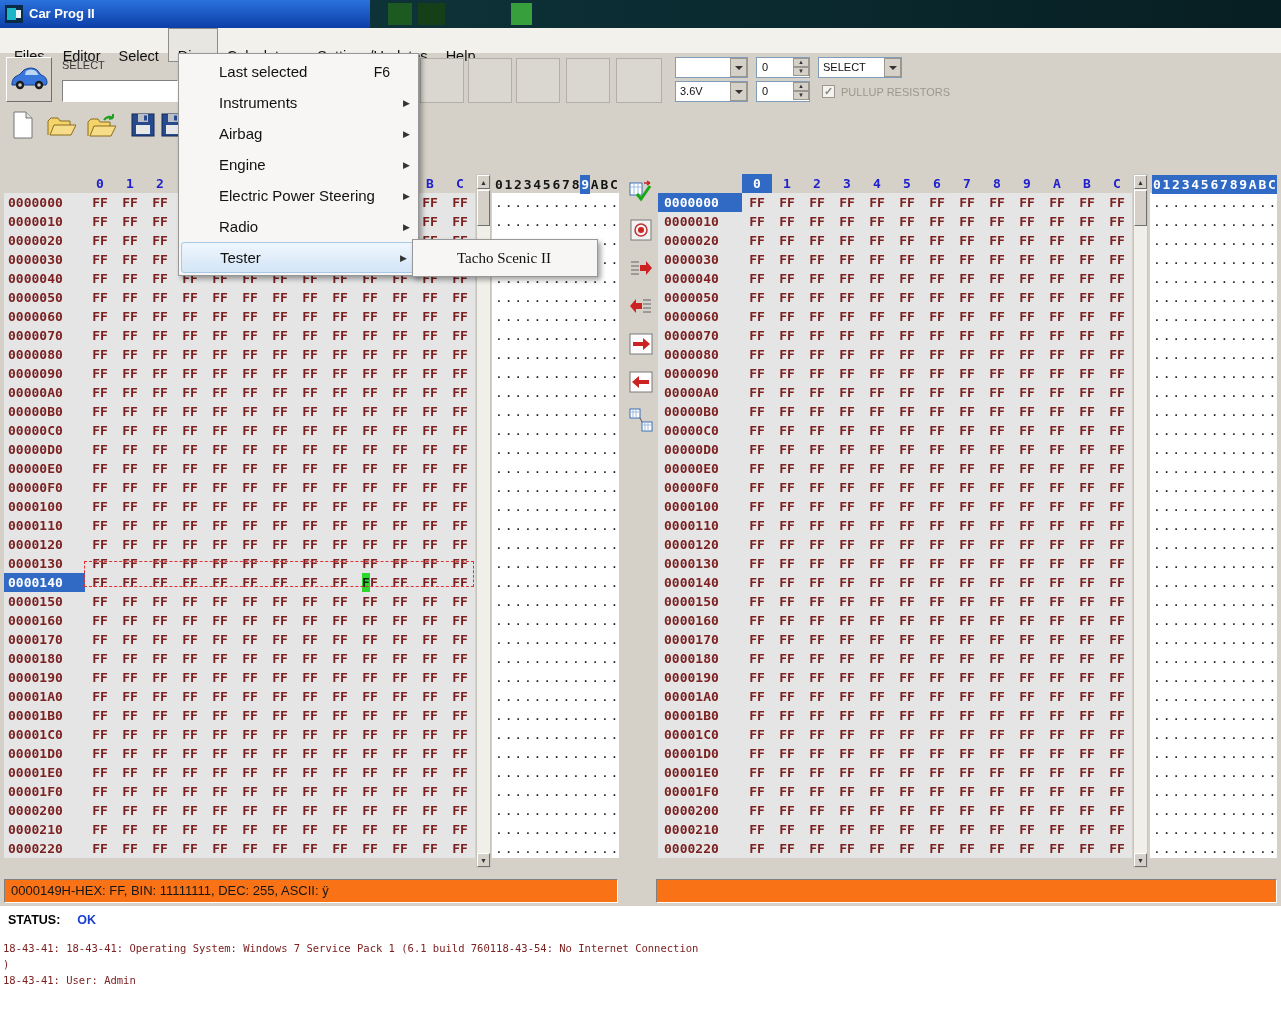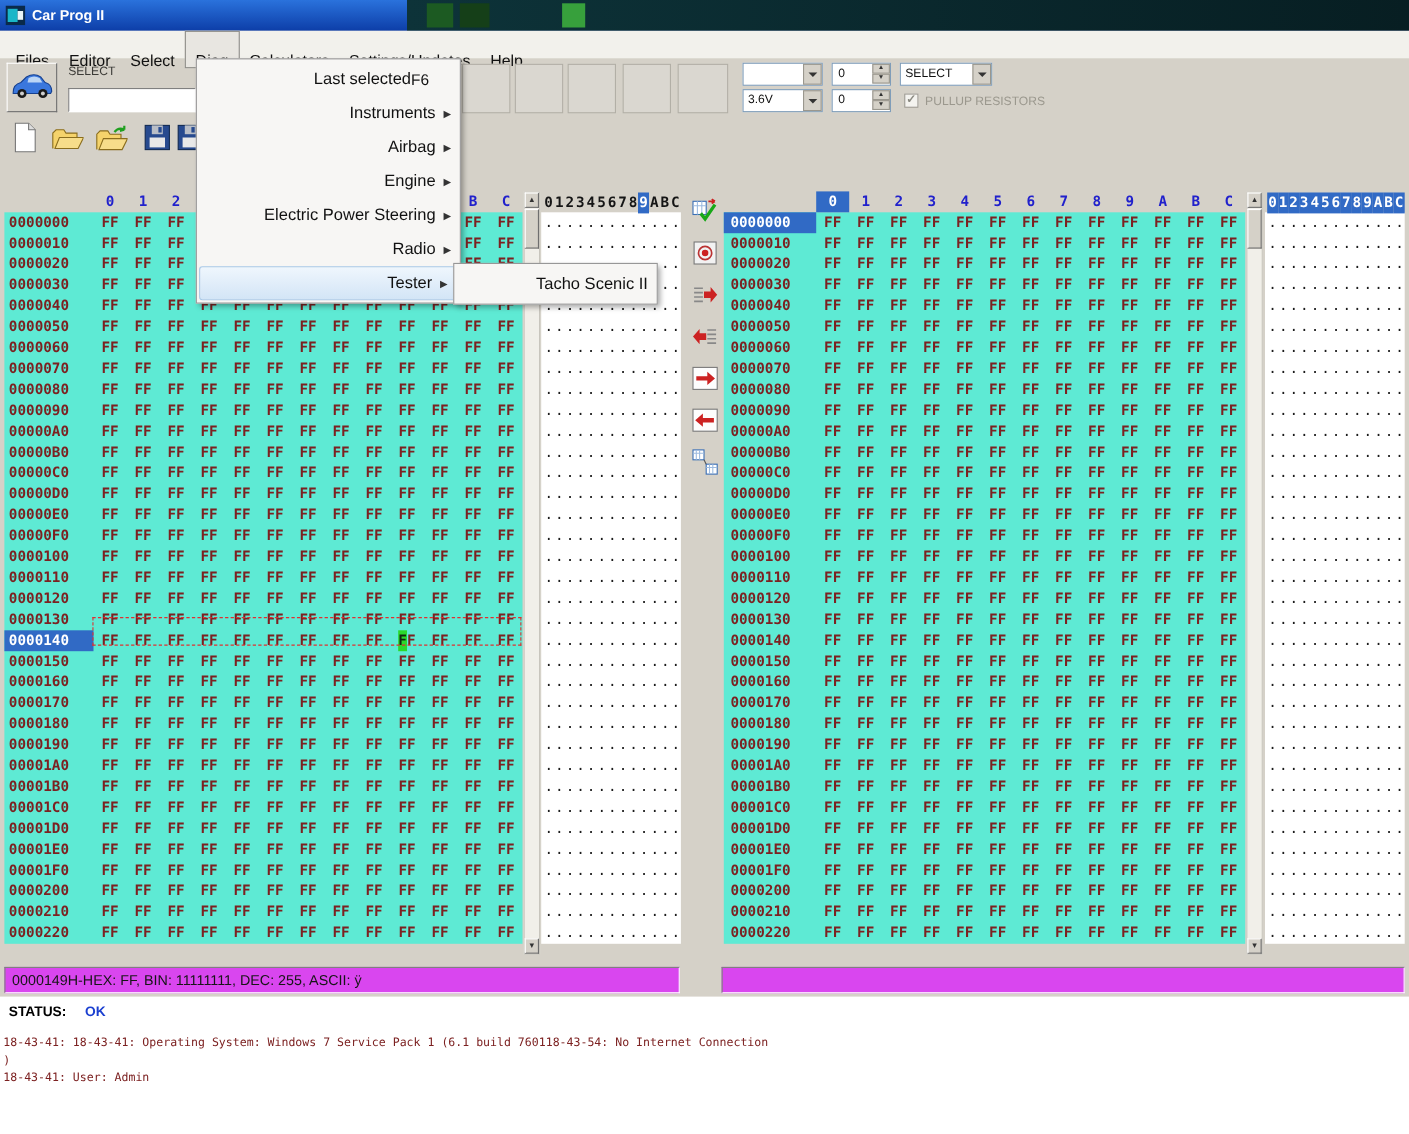--- a/index.html
+++ b/index.html
@@ -41,21 +41,21 @@
                     border:1px solid #7f9db9; font-size:11px; padding:3px 0 0 5px; color:#111; }
   .spinner .spin { position:absolute; right:1px; width:16px; height:9px; background:#d5d1c8;
                    border:1px solid #9a978e; font-size:6px; line-height:7px; text-align:center; color:#333; }
   .spin.up { top:1px; } .spin.dn { top:10px; }
   .checkbox { position:absolute; width:13px; height:13px; background:#f4f3ef; border:1px solid #9b988f;
               font-size:11px; line-height:11px; text-align:center; color:#8b8a82; font-weight:bold; }
   .cb-label { position:absolute; font-size:11px; color:#9b988e; }
   .icon-btn { position:absolute; width:34px; height:34px; background:transparent; border:none; }
   .hx-panel { position:absolute; top:174px; }
   .hx-header { display:flex; height:19px; }
-  .hx-body { background:#5eead4; }
+  .hx-body { background:#e5e5e5; }
   .hx-row { display:flex; height:19px; }
   .hx-addr { height:19px; line-height:19px; font-family:"DejaVu Sans Mono",monospace; font-weight:bold;
              font-size:13px; color:#7c2121; }
   .hx-cell { width:30px; height:19px; line-height:19px; text-align:center;
              font-family:"DejaVu Sans Mono",monospace; font-weight:bold; font-size:13px; color:#7c2121; }
   .hx-cell.head { color:#2121cc; }
   .hx-addr.sel, .hx-cell.sel { background:#316ac5; color:#fff; }
   .nib { display:inline-block; width:8px; }
   .nib.cur { background:#2bd82b; color:#102810; }
   .ascii-panel { position:absolute; top:174px; width:127px; }
@@ -80,31 +80,31 @@
               border-bottom:1px solid #6f6f6f; }
 
   
   .mid-tool { position:absolute; left:627px; width:27px; height:27px; background:transparent; border:none; }
 
   
   .dropdown { position:absolute; left:178px; top:53px; width:241px; background:#f7f6f4;
               border:1px solid #979797; box-shadow:3px 3px 5px rgba(0,0,0,.35); z-index:100; padding:2px 0; }
   .dd-item { position:relative; display:flex; align-items:center; height:31px; padding:0 8px 0 40px;
              font-size:15px; color:#111; }
-  .dd-item .dd-label { flex:1;text-align:right; }
+  .dd-item .dd-label { flex:1; }
   .dd-short { font-size:14px; color:#111; margin-right:6px; }
   .dd-arrow { width:14px; text-align:right; font-size:9px; color:#333; }
   .dd-item.hl { background:linear-gradient(180deg,#eff6fd,#d3e5f6); border:1px solid #a9c9e8;
                 border-radius:3px; margin:0 2px; height:31px; padding-left:38px; }
   .submenu { position:absolute; left:412px; top:239px; width:186px; background:#f7f6f4;
              border:1px solid #979797; box-shadow:3px 3px 5px rgba(0,0,0,.35); z-index:110; padding:2px 0; }
-  .submenu .dd-item { height:32px; padding-left:44px; }
+  .submenu .dd-item { height:32px; padding-left:44px;font-family:Liberation Serif, serif; }
 
   
-  .infobar { position:absolute; top:879px; height:24px; background:#d946ef;
+  .infobar { position:absolute; top:879px; height:24px; background:#f97316;
              border-top:1px solid #808080; border-left:1px solid #808080;
              border-right:1px solid #fff; border-bottom:1px solid #fff;
              font-size:13px; color:#161616; line-height:22px; padding-left:6px; }
   .bottom-white { position:absolute; left:0; top:906px; width:1281px; height:125px; background:#fff; }
   .status-line { position:absolute; left:8px; top:913px; font-size:12.5px; font-weight:bold; }
   .status-label { color:#000000; }
   .status-value { color:#1a3fd0; margin-left:17px; }
   .log { position:absolute; left:3px; top:942px; }
   .log-line { height:16px; font-family:"DejaVu Sans Mono",monospace; font-size:10.5px;
               color:#7c2121; white-space:pre; }

